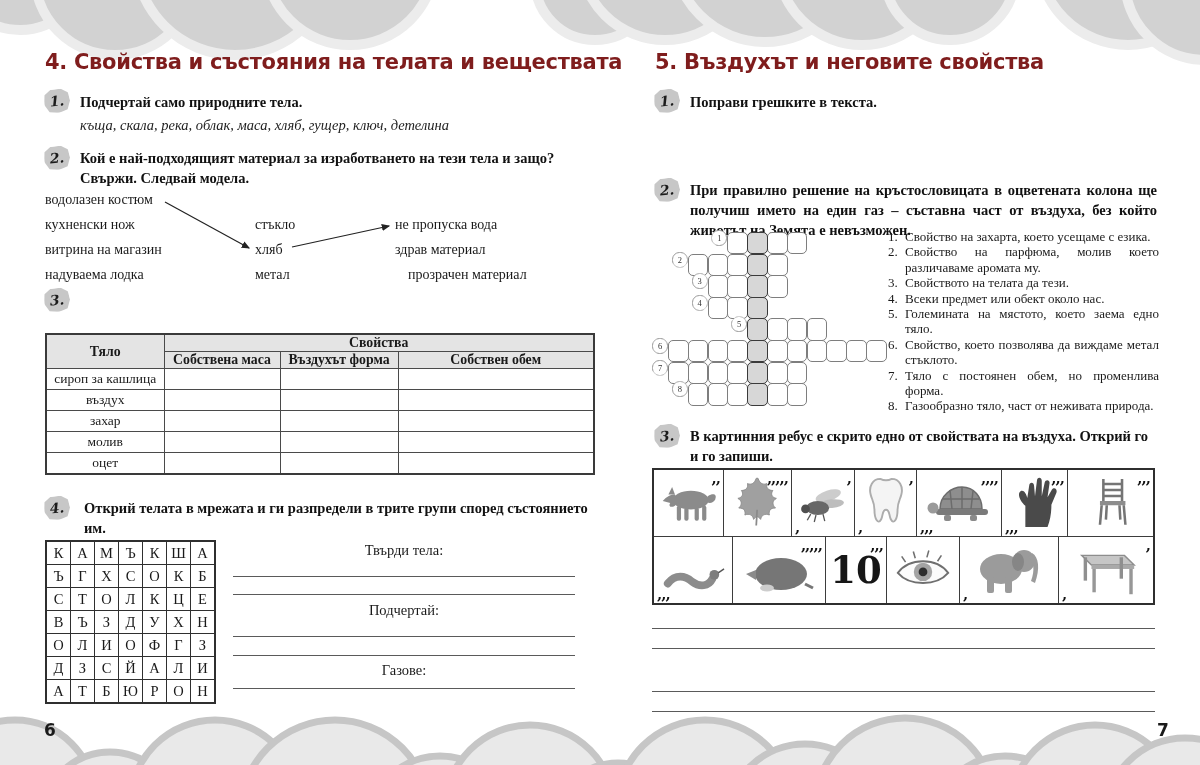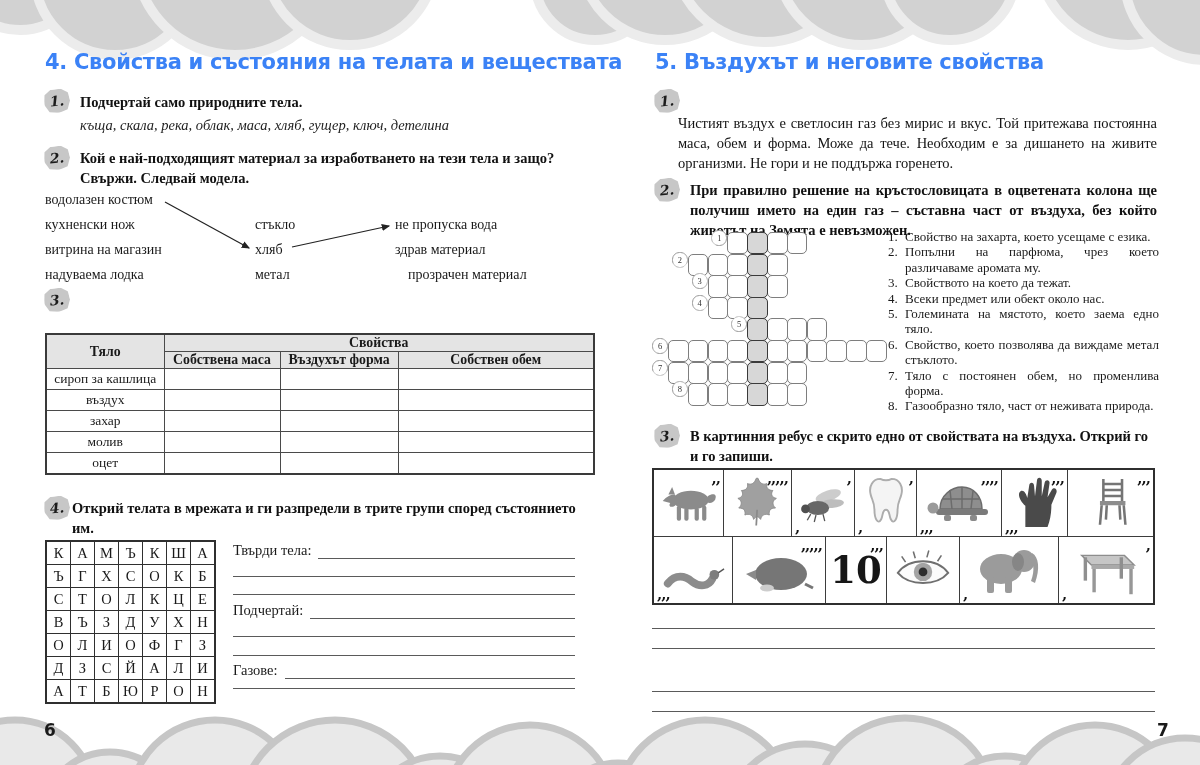--- a/index.html
+++ b/index.html
@@ -2,21 +2,21 @@
 <html><head>
 <meta charset="utf-8">
 <style>
   html,body{margin:0;padding:0;background:#fff;}
   #page{position:relative;width:1200px;height:765px;background:#fff;overflow:hidden;
         font-family:"Liberation Serif",serif;color:#1a1a1a;}
   .clouds{position:absolute;left:0;pointer-events:none;z-index:0;}
   .content{position:absolute;inset:0;z-index:1;}
 
   .pg-title{position:absolute;font-family:"DejaVu Sans",sans-serif;font-weight:bold;
-            font-size:21px;color:#3b82f6;letter-spacing:-0.3px;white-space:nowrap;}
+            font-size:21px;color:#7f1d1d;letter-spacing:-0.3px;white-space:nowrap;}
 
   .task-badge{position:absolute;width:26px;height:24px;background:#c7c7c7;
       clip-path:polygon(28% 2%,68% 0%,94% 18%,100% 52%,88% 88%,55% 100%,18% 94%,0% 62%,4% 22%);
       display:flex;align-items:center;justify-content:center;
       font-family:"DejaVu Serif",serif;font-style:italic;font-weight:bold;font-size:14px;
       color:#1c1c1c;transform:rotate(-5deg);}
   .task-head{position:absolute;font-weight:bold;font-size:14.5px;line-height:20px;color:#111;}
   .italic-line{position:absolute;font-style:italic;font-size:14.5px;color:#222;}
 
   .match-block{position:absolute;left:45px;top:192px;width:470px;height:100px;font-size:14px;}
@@ -28,21 +28,21 @@
   .props-table th,.props-table td{border:1px solid #4a4a4a;padding:0 4px;}
   .props-table th{background:#e4e4e4;font-size:13.8px;}
   .props-table{border:2px solid #3a3a3a;}
   .props-table td{height:20px;text-align:center;}
 
   .letter-grid{position:absolute;left:45px;top:540px;border-collapse:collapse;border:2px solid #2f2f2f;}
   .letter-grid td{width:23px;height:22px;border:1px solid #2f2f2f;text-align:center;
       font-size:14.5px;padding:0;}
 
   .groups{position:absolute;left:233px;top:540px;width:342px;font-size:14.5px;}
-  .group-label-row{position:absolute;left:0;right:0;display:flex;align-items:center;}
+  .group-label-row{position:absolute;left:0;right:0;display:flex;align-items:center;flex-direction:column;}
   .group-label-row .fill-line{flex:1;border-bottom:1.3px solid #5a5a5a;margin-left:7px;height:16px;}
   .rule{position:absolute;border-top:1.3px solid #5a5a5a;height:0;}
 
   .para{position:absolute;font-size:14.5px;line-height:20px;text-align:justify;color:#141414;}
   .task-head-j{text-align:justify;}
 
   .cw-grid{position:absolute;left:668px;top:232px;width:218px;height:173px;}
   .cw-cell{position:absolute;width:20.6px;height:22.4px;box-sizing:border-box;
       border:1px solid #7e7e7e;border-radius:5px;background:#fff;}
   .cw-cell.shaded{background:#d7d7d7;border:1.7px solid #3a3a3a;z-index:2;}
@@ -192,21 +192,21 @@
           <tr>
             <td>оцет</td>
             <td></td>
             <td></td>
             <td></td>
           </tr>
         </tbody>
     </table>
 
     <div class="task-badge" style="left:44px;top:496px;">4.</div>
-    <div class="task-head" style="left:72px;top:498px;width:512px;">Открий телата в мрежата и ги разпредели в трите групи според състоянието им.</div>
+    <div class="task-head" style="left:84px;top:498px;width:512px;">Открий телата в мрежата и ги разпредели в трите групи според състоянието им.</div>
 
     <table class="letter-grid">
       <tbody>
           <tr>
             <td>К</td>
             <td>А</td>
             <td>М</td>
             <td>Ъ</td>
             <td>К</td>
             <td>Ш</td>
@@ -287,21 +287,21 @@
         <span class="fill-line"></span>
       </div>
       <div class="rule" style="left:0;right:0;top:148px;"></div>
     </div>
 
     <div class="page-num" style="left:44px;top:720px;">6</div>
 
     <div class="pg-title" style="left:655px;top:50px;">5. Въздухът и неговите свойства</div>
 
     <div class="task-badge" style="left:654px;top:89px;">1.</div>
-    <div class="para" style="left:678px;top:113px;width:479px;">Чистият въздух е светлосин газ без мирис и вкус. Той притежава постоянна маса, обем и форма. Може да тече. Необходим е за дишането на живите организми. Не гори и не поддържа горенето.</div>
+    <div class="task-head" style="left:690px;top:92px;width:460px;">Поправи грешките в текста.</div>
 
     <div class="task-badge" style="left:654px;top:178px;">2.</div>
     <div class="task-head task-head-j" style="left:690px;top:180px;width:467px;">При правилно решение на кръстословицата в оцветената колона ще получиш името на един газ – съставна част от въздуха, без който животът на Земята е невъзможен.</div>
 
     <div class="cw-grid">
         <div class="cw-cell" style="left: 59.4px; top: 0px;"></div>
         <div class="cw-cell shaded" style="left: 79.2px; top: 0px;"></div>
         <div class="cw-cell" style="left: 99px; top: 0px;"></div>
         <div class="cw-cell" style="left: 118.8px; top: 0px;"></div>
         <div class="cw-num" style="left: 43.4px; top: -2px;">1</div>
@@ -348,22 +348,22 @@
         <div class="cw-cell" style="left: 19.8px; top: 151.2px;"></div>
         <div class="cw-cell" style="left: 39.6px; top: 151.2px;"></div>
         <div class="cw-cell" style="left: 59.4px; top: 151.2px;"></div>
         <div class="cw-cell shaded" style="left: 79.2px; top: 151.2px;"></div>
         <div class="cw-cell" style="left: 99px; top: 151.2px;"></div>
         <div class="cw-cell" style="left: 118.8px; top: 151.2px;"></div>
         <div class="cw-num" style="left: 3.8px; top: 149.2px;">8</div>
       </div>
     <div class="clues">
         <div class="clue"><span class="cnum">1.</span><span>Свойство на захарта, което усещаме с езика.</span></div>
-        <div class="clue"><span class="cnum">2.</span><span>Попълни на парфюма, чрез което различаваме аромата му.</span></div>
-        <div class="clue"><span class="cnum">3.</span><span>Свойството на което да тежат.</span></div>
+        <div class="clue"><span class="cnum">2.</span><span>Свойство на парфюма, молив което различаваме аромата му.</span></div>
+        <div class="clue"><span class="cnum">3.</span><span>Свойството на телата да тези.</span></div>
         <div class="clue"><span class="cnum">4.</span><span>Всеки предмет или обект около нас.</span></div>
         <div class="clue"><span class="cnum">5.</span><span>Големината на мястото, което заема едно тяло.</span></div>
         <div class="clue"><span class="cnum">6.</span><span>Свойство, което позволява да виждаме метал стъклото.</span></div>
         <div class="clue"><span class="cnum">7.</span><span>Тяло с постоянен обем, но променлива форма.</span></div>
         <div class="clue"><span class="cnum">8.</span><span>Газообразно тяло, част от неживата природа.</span></div>
       </div>
 
     <div class="task-badge" style="left:654px;top:424px;">3.</div>
     <div class="task-head" style="left:690px;top:426px;width:462px;">В картинния ребус е скрито едно от свойствата на въздуха. Открий го и го запиши.</div>
 

